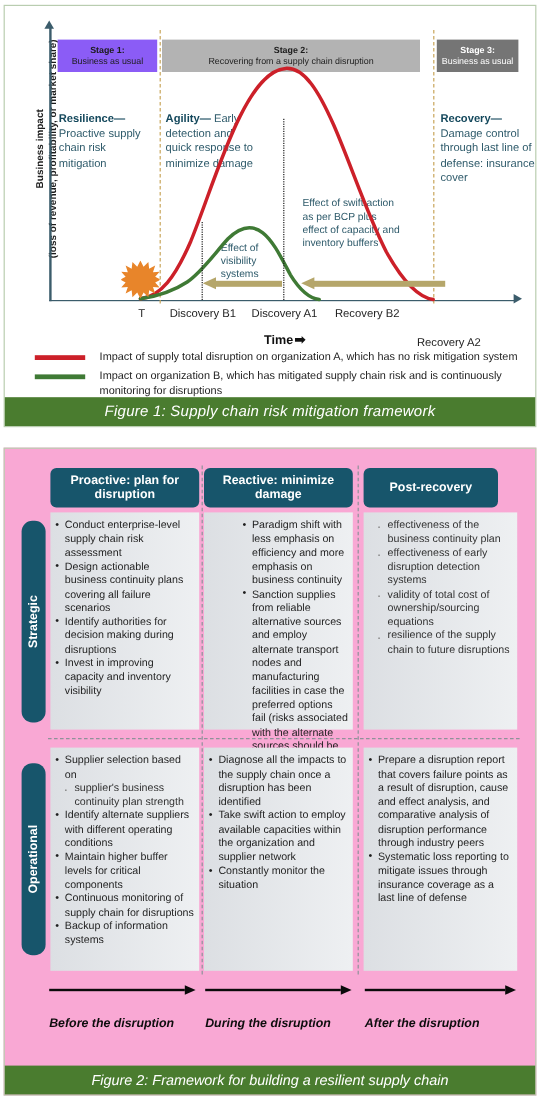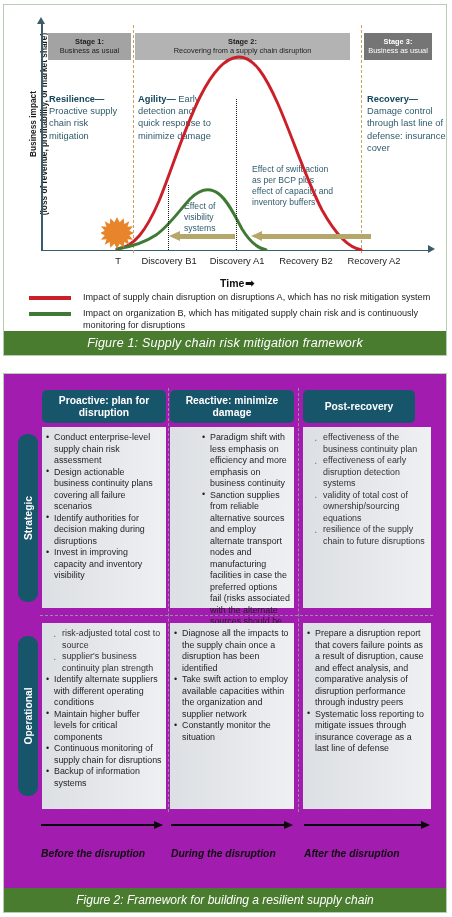--- a/index.html
+++ b/index.html
@@ -97,21 +97,21 @@
   .stage-bar {
     position: absolute;
     top: 28px;
     height: 27px;
     text-align: center;
     font-size: 7.4px;
     line-height: 9.4px;
     padding-top: 3.5px;
     box-sizing: border-box;
   }
-  .stage1 { left: 44px; width: 83px; background: #a3a3a3; color: #1d1d1d; }
+  .stage1 { left: 44px; width: 83px; background: #8b5cf6; color: #1d1d1d; }
   .stage2 { left: 131px; width: 215px; background: #b3b3b3; color: #1d1d1d; }
   .stage3 { left: 360px; width: 68px; background: #757575; color: #ffffff; }
   .stage-bar .st-title { font-weight: bold; display: block; }
   .stage-bar .st-sub { display: block; }
 
   
   .stage-sep {
     position: absolute;
     top: 20px;
     width: 0;
@@ -201,21 +201,21 @@
   .lr-1 { left: 25px; top: 287px; width: 410px; }
   .lr-2 { left: 25px; top: 303px; width: 410px; }
   .legend-text { position: absolute; left: 54px; top: 0; width: 352px; }
 
   
   .fig2-panel {
     position: absolute;
     left: 3px; top: 373px;
     width: 444px; height: 540px;
     border: 1px solid #b9cdb0;
-    background: #a21caf;
+    background: #f9a8d4;
     box-sizing: border-box;
   }
   .fig2-inner { position: absolute; left: 0; top: 0; width: 442px; height: 514px; }
   .fig2-caption {
     position: absolute;
     left: 0; bottom: 0;
     width: 442px; height: 24px;
     background: #4a7c2f;
     color: #ffffff;
     font-style: italic;
@@ -418,29 +418,29 @@
       </div>
 
       <svg class="starburst" viewBox="0 0 40 40">
         <polygon fill="#e8852a" points="20,0 23.3,6.6 28.3,1.6 29.1,8.8 35.4,5.4 33.1,12.3 40,11.7 35.4,17.1 41,20 35.4,22.9 40,28.3 33.1,27.7 35.4,34.6 29.1,31.2 28.3,38.4 23.3,33.4 20,40 16.7,33.4 11.7,38.4 10.9,31.2 4.6,34.6 6.9,27.7 0,28.3 4.6,22.9 -1,20 4.6,17.1 0,11.7 6.9,12.3 4.6,5.4 10.9,8.8 11.7,1.6 16.7,6.6"></polygon>
       </svg>
 
       <div class="tick" style="left:103px;width:22px;">T</div>
       <div class="tick" style="left:128px;width:74px;">Discovery B1</div>
       <div class="tick" style="left:196px;width:74px;">Discovery A1</div>
       <div class="tick" style="left:266px;width:72px;">Recovery B2</div>
-      <div class="tick" style="left:334px;width:72px;">Recovery A2</div>
+      <div class="tick" style="left:334px;width:72px;margin-top:24px;">Recovery A2</div>
 
       <div class="x-axis-label">
         <span>Time</span><span class="arrow-glyph">➡</span>
       </div>
 
       <div class="legend-row lr-1">
         <div class="legend-swatch" style="background:#cc2029;"></div>
-        <div class="legend-text">Impact of supply chain disruption on disruptions A, which has no risk mitigation system</div>
+        <div class="legend-text">Impact of supply total disruption on organization A, which has no risk mitigation system</div>
       </div>
       <div class="legend-row lr-2">
         <div class="legend-swatch" style="background:#3f7a35;"></div>
         <div class="legend-text">Impact on organization B, which has mitigated supply chain risk and is continuously monitoring for disruptions</div>
       </div>
     </div>
 
     <div class="fig-caption">Figure 1: Supply chain risk mitigation framework</div>
   </div>
 
@@ -481,22 +481,24 @@
       <div class="cell cell-s3">
         <ul class="sub">
           <li>effectiveness of the business continuity plan</li>
           <li>effectiveness of early disruption detection systems</li>
           <li>validity of total cost of ownership/sourcing equations</li>
           <li>resilience of the supply chain to future disruptions</li>
         </ul>
       </div>
 
       <div class="cell cell-o1">
+        <ul>
+          <li>Supplier selection based on</li>
+        </ul>
         <ul class="sub">
-          <li>risk-adjusted total cost to source</li>
           <li>supplier's business continuity plan strength</li>
         </ul>
         <ul>
           <li>Identify alternate suppliers with different operating conditions</li>
           <li>Maintain higher buffer levels for critical components</li>
           <li>Continuous monitoring of supply chain for disruptions</li>
           <li>Backup of information systems</li>
         </ul>
       </div>
 

